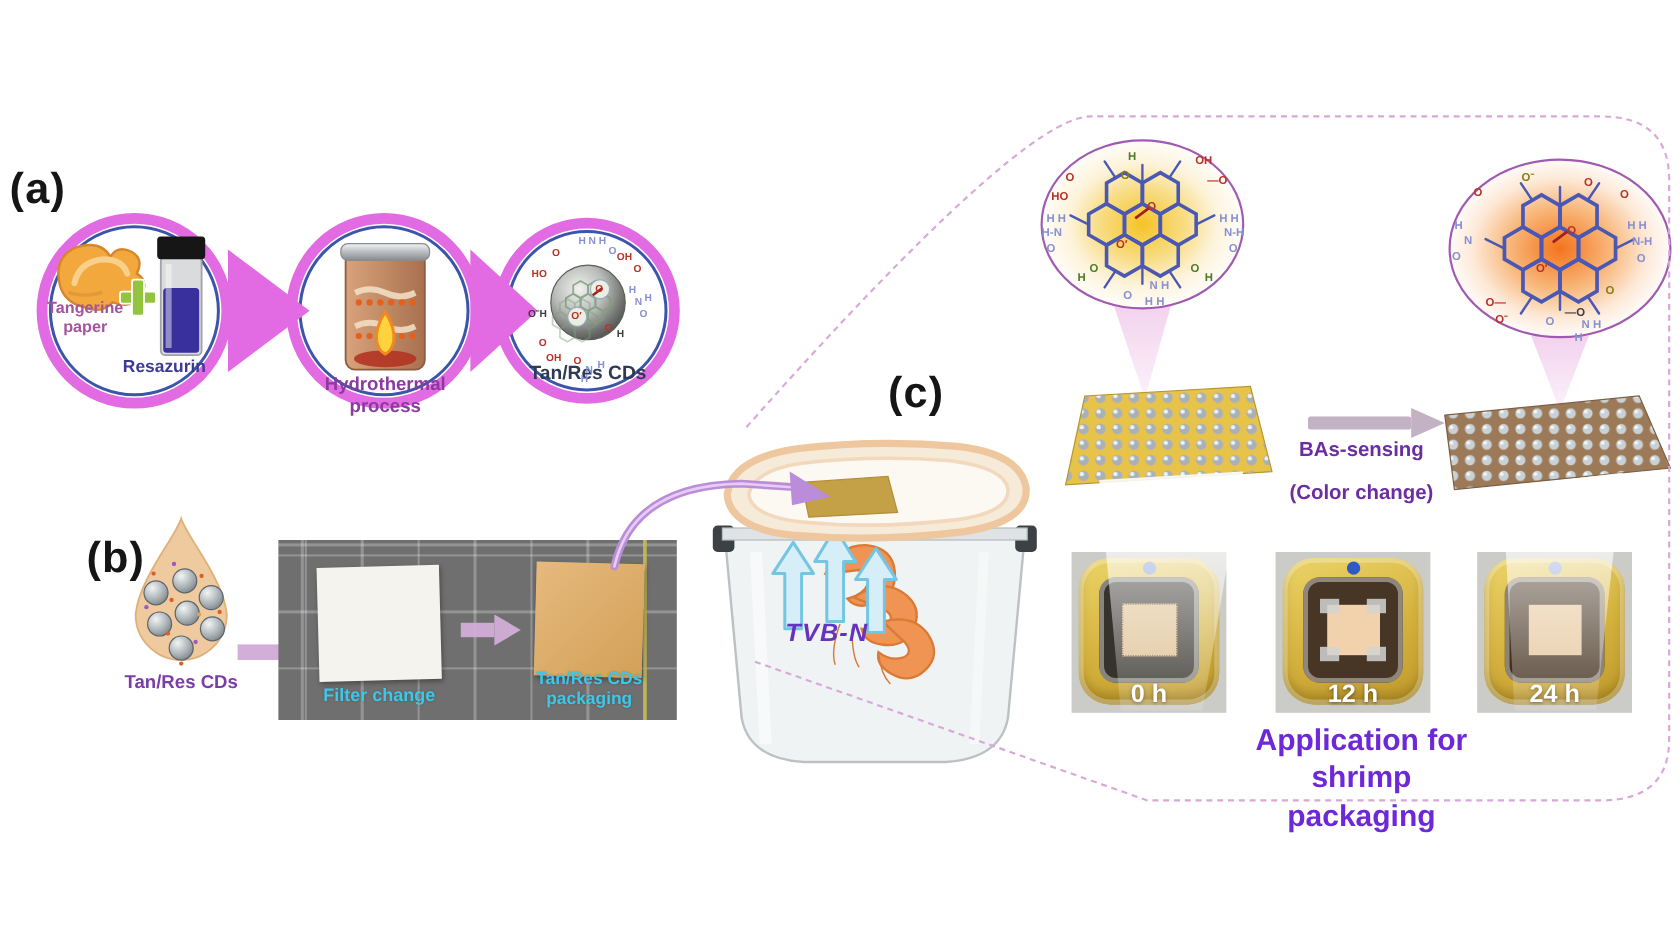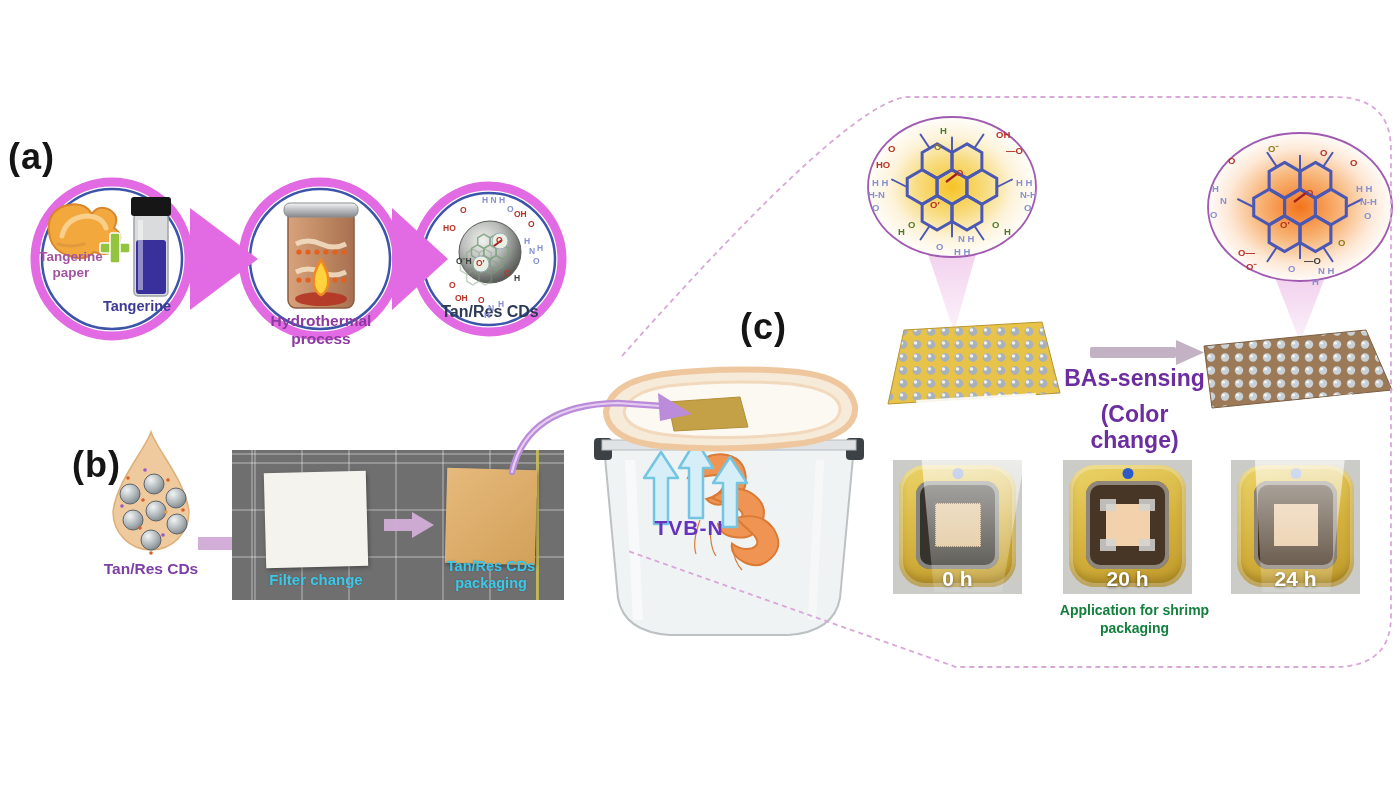--- a/index.html
+++ b/index.html
@@ -12,22 +12,22 @@
   .panel-label{font-size:36px;color:#151515;letter-spacing:1px;}
   .center{text-align:center;}
   
   .c-tangerine{color:#a4549e;font-size:13.5px;}
   .c-resazurin{color:#3d3a96;font-size:14.5px;}
   .c-hydro{color:#8d3aa0;font-size:15.5px;}
   .c-cds{color:#2c3a55;font-size:16px;}
   .c-droplet{color:#7c3da6;font-size:15.5px;}
   .c-cyan{color:#3bc8e9;font-size:15px;text-shadow:0 0 2px rgba(0,0,0,.25);}
   .c-tvbn{color:#6633bf;font-size:21px;letter-spacing:1px;}
-  .c-bas{color:#6b2d9f;font-size:23px;}
-  .c-caption{color:#15803d;font-size:14px;line-height:1.25;}
+  .c-bas{color:#6b2d9f;font-size:17px;}
+  .c-caption{color:#6d28d9;font-size:25px;line-height:1.25;}
   
   .mat{position:absolute;left:232px;top:450px;width:332px;height:150px;background:#6f6f6f;z-index:2;
        background-image:
          repeating-linear-gradient(to right, rgba(255,255,255,.26) 0 2px, transparent 2px 47px),
          repeating-linear-gradient(to bottom, rgba(255,255,255,.26) 0 2px, transparent 2px 47px);
        background-position:22px 12px;}
   .mat .yline{position:absolute;left:304px;top:0;width:3px;height:100%;background:#c9bc52;opacity:.85;}
   .paper{position:absolute;box-shadow:1px 2px 4px rgba(0,0,0,.35);}
   .paper.white{left:33px;top:22px;width:102px;height:95px;background:#f4f3ee;transform:rotate(-1.5deg);}
   .paper.tan{left:214px;top:19px;width:90px;height:95px;background:linear-gradient(135deg,#e6ba7d,#d2a058);transform:rotate(1.5deg);}
@@ -310,21 +310,21 @@
     <div class="lidring">
       <div class="inner">
         <div class="patch"></div>
         <div class="tape" style="left:14px;top:18px;"></div>
         <div class="tape" style="right:14px;top:18px;"></div>
         <div class="tape" style="left:14px;bottom:18px;"></div>
         <div class="tape" style="right:14px;bottom:18px;"></div>
       </div>
       <div class="dotb"></div>
     </div>
-    <div class="time">20 h</div>
+    <div class="time">12 h</div>
   </div>
   <div class="photo p24" style="left:1231px;top:460px;">
     <div class="lidring">
       <div class="inner">
         <div class="patch"></div>
       </div>
       <div class="dotb"></div>
     </div>
     <div class="time">24 h</div>
   </div>
@@ -345,44 +345,44 @@
 
     <polygon points="916,400 1036,393 1002,592 934,592" fill="url(#beam)"></polygon>
     <polygon points="1252,406 1352,394 1330,592 1262,592" fill="url(#beam)"></polygon>
   </svg>
 
   <div class="txt panel-label" style="left:8px;top:136px;">(a)</div>
   <div class="txt panel-label" style="left:72px;top:444px;">(b)</div>
   <div class="txt panel-label" style="left:740px;top:306px;">(c)</div>
 
   <div class="txt center c-tangerine" style="left:34px;top:249px;width:74px;">Tangerine paper</div>
-  <div class="txt center c-resazurin" style="left:98px;top:298px;width:78px;">Tangerine</div>
+  <div class="txt center c-resazurin" style="left:98px;top:298px;width:78px;">Resazurin</div>
   <div class="txt center c-hydro" style="left:266px;top:312px;width:110px;">Hydrothermal process</div>
   <div class="txt center c-cds" style="left:438px;top:303px;width:104px;">Tan/Res CDs</div>
 
   <div class="txt center c-droplet" style="left:94px;top:560px;width:114px;">Tan/Res CDs</div>
   <div class="txt center c-cyan" style="left:258px;top:571px;width:116px;">Filter change</div>
   <div class="txt center c-cyan" style="left:430px;top:558px;width:122px;font-size:14.5px;">Tan/Res CDs packaging</div>
 
-  <div class="txt center c-tvbn" style="left:630px;top:516px;width:118px;">TVB-N</div>
+  <div class="txt center c-tvbn" style="left:630px;top:516px;width:118px;font-style:italic;">TVB-N</div>
 
   <div class="txt center c-bas" style="left:1062px;top:365px;width:145px;">BAs-sensing</div>
   <div class="txt center c-bas" style="left:1062px;top:401px;width:145px;text-align:center;">(Color change)</div>
 
   <div class="txt center c-caption" style="left:1032px;top:602px;width:205px;">Application for shrimp packaging</div>
 
   <div>
 
   <span class="mg sg red" style="left: 460px; top: 206px;">O</span>
       <span class="mg sg red" style="left: 443px; top: 224px;">HO</span>
       <span class="mg sg blue" style="left: 482px; top: 196px;">H N H</span>
       <span class="mg sg blue" style="left: 507px; top: 205px;">O</span>
       <span class="mg sg red" style="left: 514px; top: 210px;">OH</span>
       <span class="mg sg red" style="left: 528px; top: 220px;">O</span>
-      <span class="mg sg dark" style="left: 456px; top: 257px;">O⁻H</span>
+      <span class="mg sg dark" style="left: 440px; top: 257px;">O⁻H</span>
       <span class="mg sg red" style="left: 449px; top: 281px;">O</span>
       <span class="mg sg red" style="left: 455px; top: 294px;">OH</span>
       <span class="mg sg blue" style="left: 524px; top: 237px;">H</span>
       <span class="mg sg blue" style="left: 529px; top: 247px;">N</span>
       <span class="mg sg blue" style="left: 537px; top: 244px;">H</span>
       <span class="mg sg blue" style="left: 533px; top: 257px;">O</span>
       <span class="mg sg red" style="left: 504px; top: 269px;">O</span>
       <span class="mg sg dark" style="left: 514px; top: 274px;">H</span>
       <span class="mg sg red" style="left: 478px; top: 296px;">O</span>
       <span class="mg sg blue" style="left: 488px; top: 304px;">N</span>

